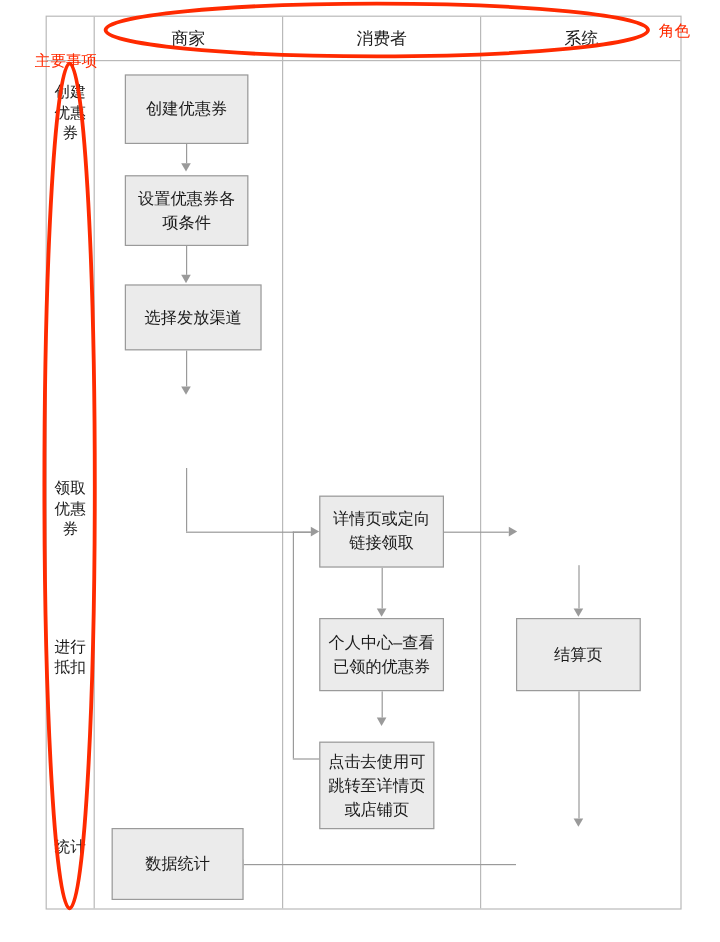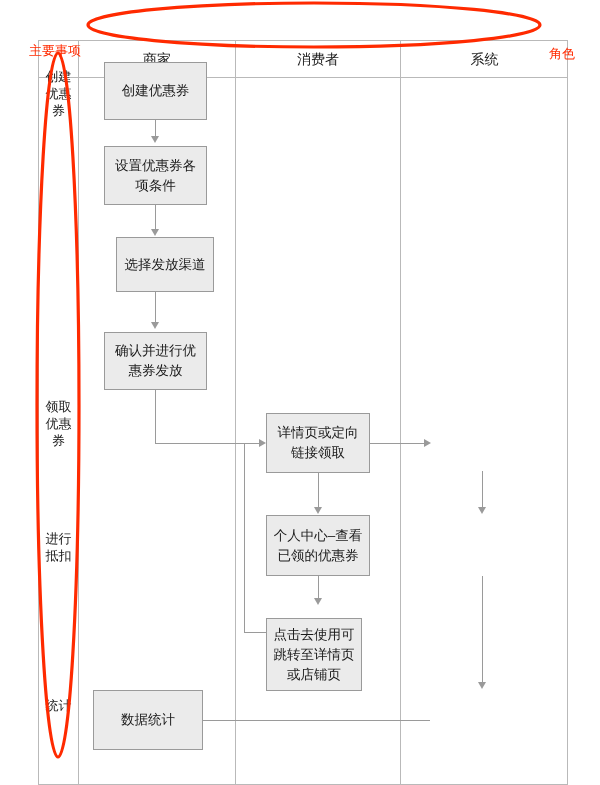--- a/index.html
+++ b/index.html
@@ -21,21 +21,20 @@
 
   
   .lane-table {
     position: absolute;
     left: 38px;
     top: 13px;
     width: 530px;
     height: 745px;
     box-sizing: border-box;
     border: 1px solid #b9b9b9;
-    margin-top: 27px;
   }
   .lane-header {
     position: absolute;
     left: 0; top: 0;
     width: 100%;
     height: 37px;
     box-sizing: border-box;
     border-bottom: 1px solid #b9b9b9;
   }
   .vline {
@@ -181,36 +180,36 @@
   <div class="conn v" style="left:482px; top:576px; height:106px;"></div>
   <div class="arrow down" style="left:478px; top:682px;"></div>
 
   <div class="conn h" style="left:203px; top:720px; width:227px;"></div>
   <div class="arrow left" style="left:196px; top:716px;"></div>
 
   <div class="node" style="left:104px; top:62px;  width:103px; height:58px;">创建优惠券</div>
 
   <div class="node" style="left:104px; top:146px; width:103px; height:59px;">设置优惠券各项条件</div>
 
-  <div class="node" style="left:116px; top:237px; width:98px; height:55px;">选择发放渠道</div>
-
-  <div class="node" style="left:104px; top:332px; width:103px; height:58px;">确认并进行优惠券发放</div>
+  <div class="node" style="left:104px; top:237px; width:114px; height:55px;">选择发放渠道</div>
+
 
   <div class="node" style="left:266px; top:515px; width:104px; height:61px;">个人中心–查看已领的优惠券</div>
 
   <div class="node" style="left:266px; top:413px; width:104px; height:60px;">详情页或定向链接领取</div>
 
   <div class="node" style="left:266px; top:618px; width:96px; height:73px;">点击去使用可跳转至详情页或店铺页</div>
 
 
+  <div class="node" style="left:430px; top:515px; width:104px; height:61px;">结算页</div>
 
 
   <div class="node" style="left:93px;  top:690px; width:110px; height:60px;">数据统计</div>
 
   <svg class="annot-svg" viewBox="0 0 600 785">
     <ellipse cx="314" cy="25" rx="226" ry="22" fill="none" stroke="#ff2a00" stroke-width="3.2"></ellipse>
     <ellipse cx="58" cy="405" rx="21" ry="352" fill="none" stroke="#ff2a00" stroke-width="3.2"></ellipse>
   </svg>
 
-  <div class="annot-text" style="left:549px; top:18px;margin-top:28px;">角色</div>
+  <div class="annot-text" style="left:549px; top:18px;">角色</div>
   <div class="annot-text" style="left:29px; top:43px;">主要事项</div>
 
 </div>
 
 </body></html>

